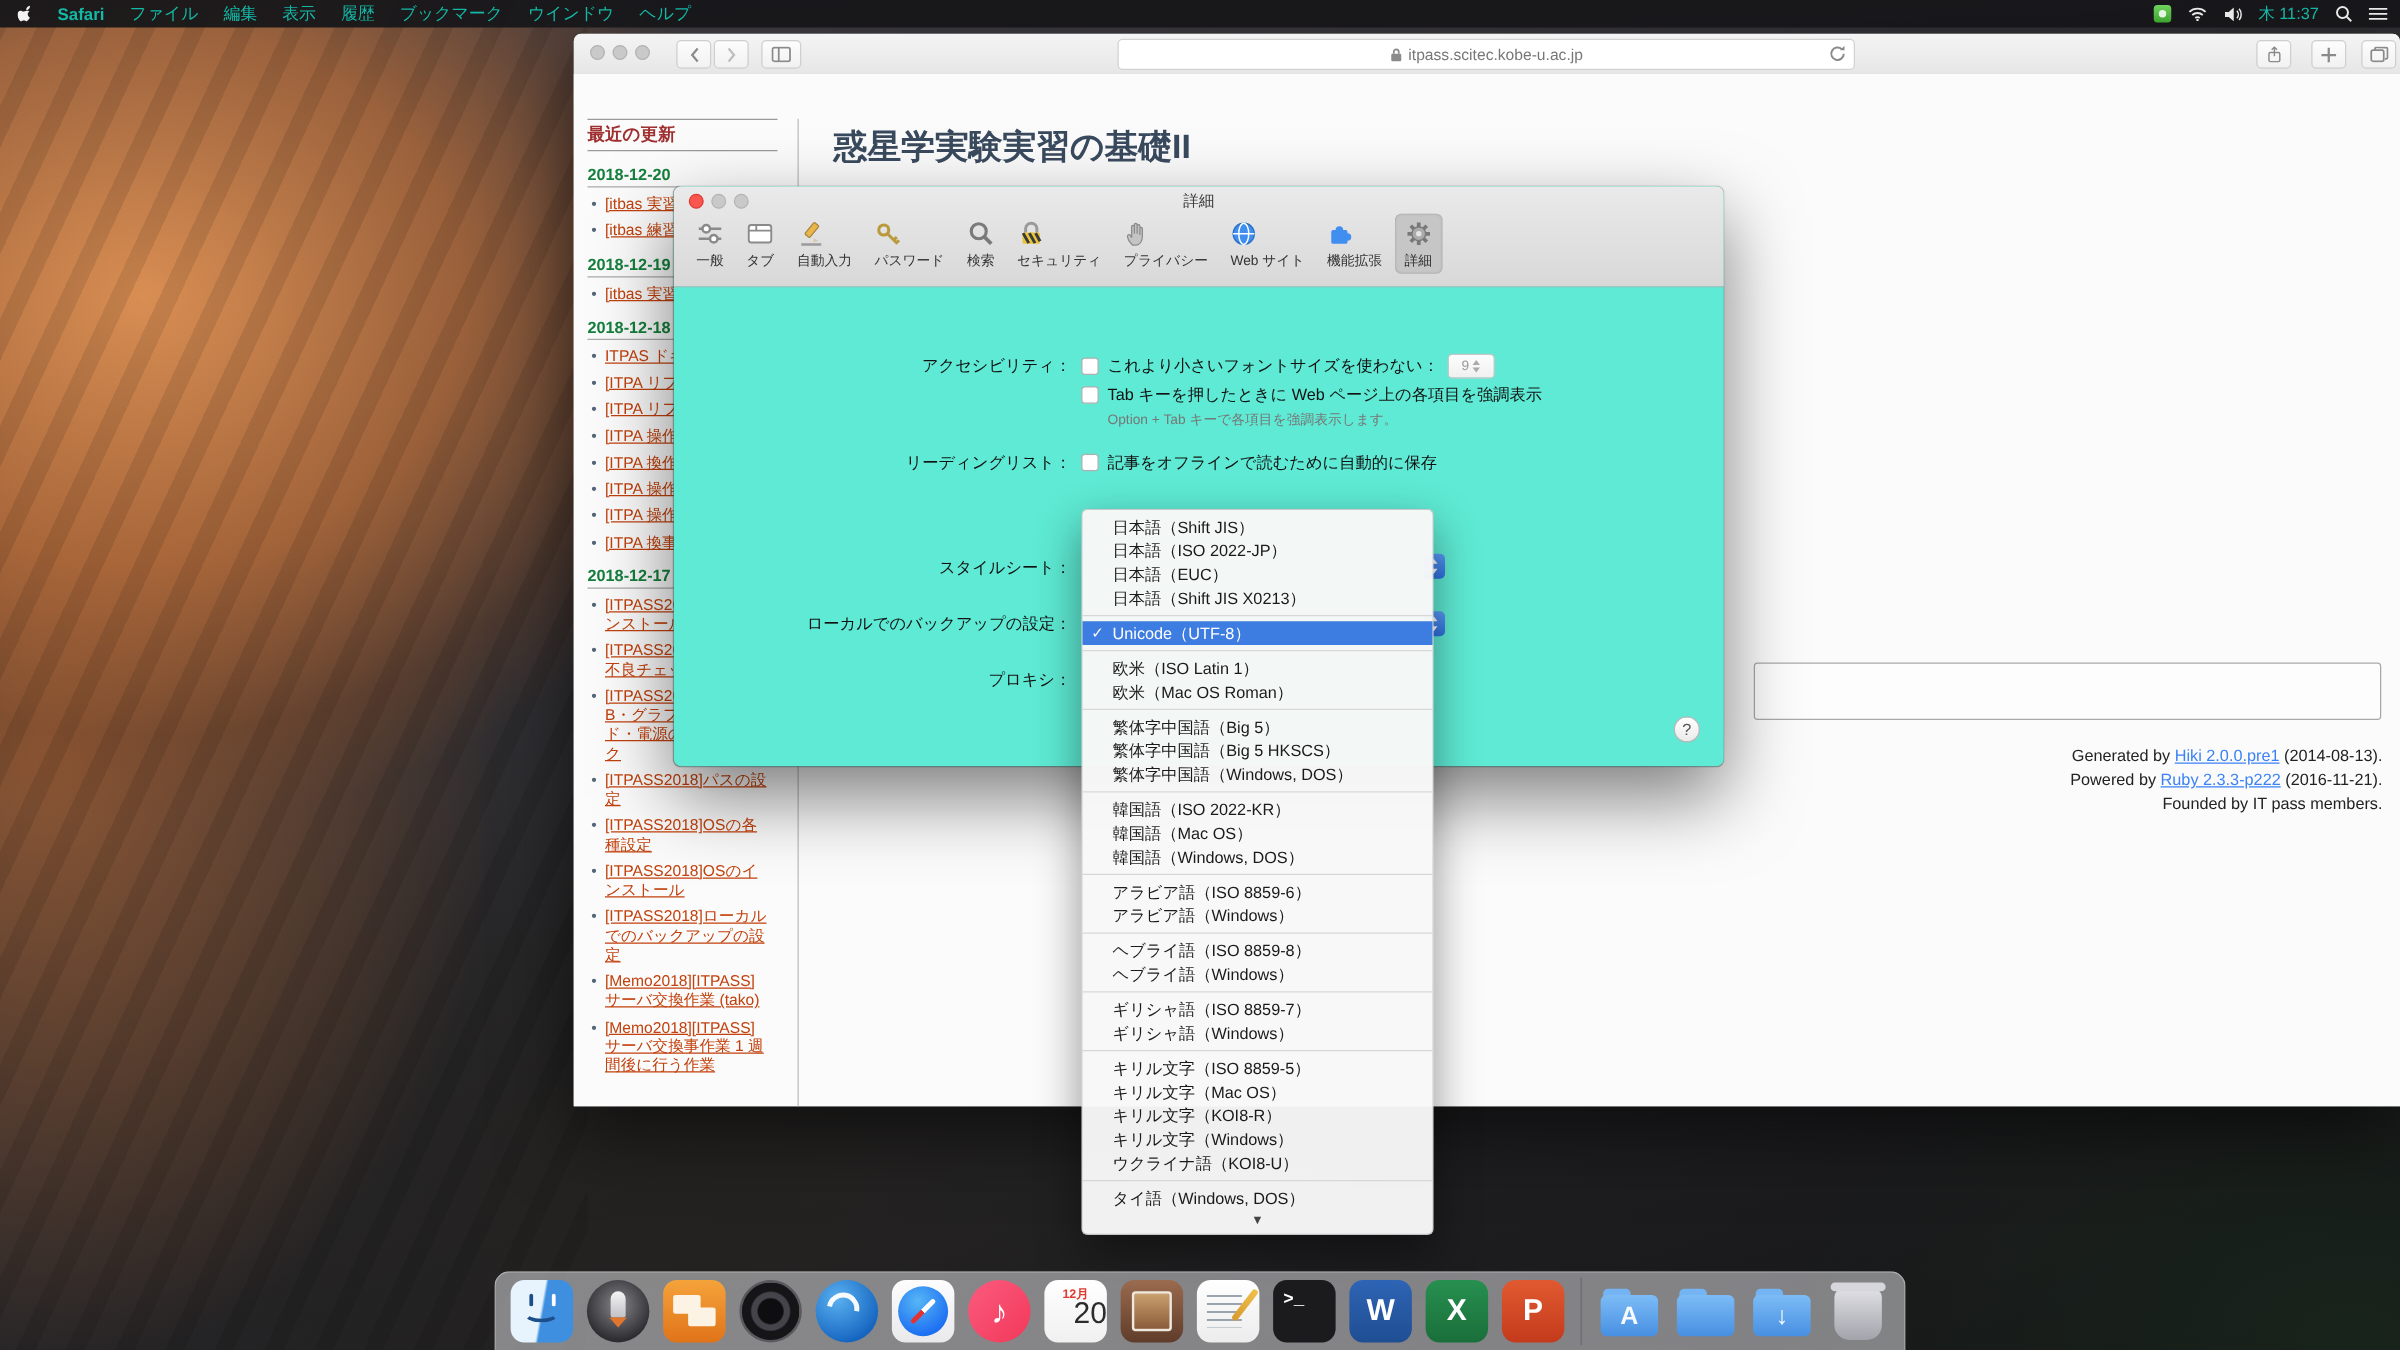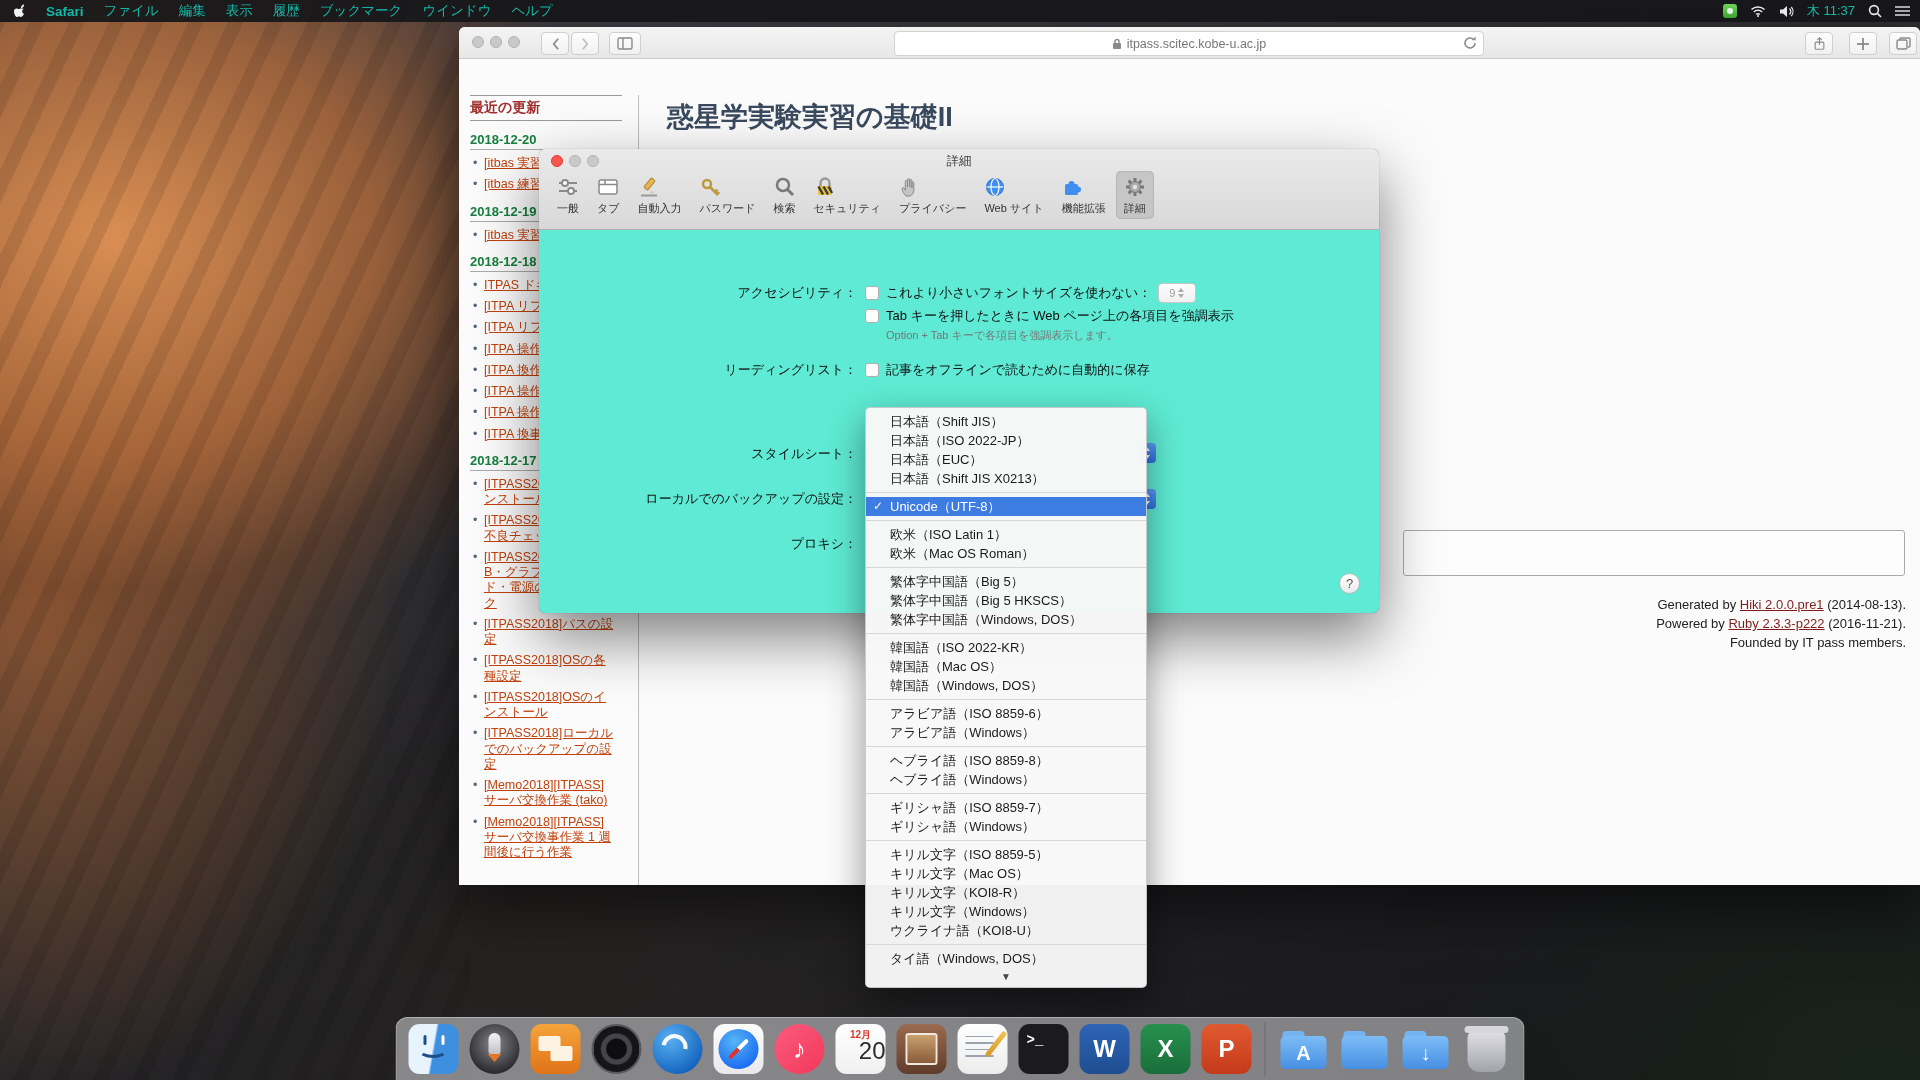--- a/index.html
+++ b/index.html
@@ -45,21 +45,21 @@
   .page h1{position:absolute;left:208px;top:40px;margin:0;font-size:27px;color:#3a4a5e;font-weight:bold;}
   .wsidebar{position:absolute;left:11px;top:36px;width:152px;padding-right:16px;border-right:1px solid #bdbdbd;height:846px;}
   .wsb-title{font-size:14px;font-weight:bold;color:#a03030;border-top:1px solid #999;border-bottom:1px solid #999;
     padding:3px 0;margin-bottom:2px;}
   .entry.date{font-size:13px;font-weight:bold;color:#15803d;border-bottom:1px solid #aaa;margin:11px 0 5px;padding-bottom:2px;}
   .entry.item{font-size:12.5px;margin:6px 0 6px 14px;position:relative;line-height:1.22;width:132px;}
   .entry.item::before{content:"•";position:absolute;left:-11px;color:#55667a;}
   .entry.item span{color:#c2410c;text-decoration:underline;word-break:break-all;}
   .contentbox{position:absolute;left:944px;top:471px;width:500px;height:44px;border:1px solid #a9a9a9;border-radius:3px;background:#fdfdfd;}
   .pagefooter{position:absolute;right:14px;top:536px;text-align:right;font-size:13px;color:#222;line-height:19px;}
-  .pagefooter a{color:#7f1d1d;text-decoration:underline;margin-top:32px;}
+  .pagefooter a{color:#3b82f6;text-decoration:underline;margin-top:32px;}
   
   .prefs{position:absolute;left:539px;top:149px;width:840px;height:464px;background:#5eead4;border-radius:6px;
     box-shadow:0 24px 60px rgba(0,0,0,.5), 0 0 1px rgba(0,0,0,.45);z-index:50;}
   .phead{position:absolute;left:0;top:0;right:0;height:80px;border-radius:6px 6px 0 0;
     background:linear-gradient(#eaeaea,#d8d8d8);border-bottom:1px solid #b0b0b0;}
   .phead .tl{position:absolute;top:6px;background:#c9c9c9;border:1px solid #b4b4b4;box-sizing:border-box;}
   .phead .tl.red{background:#f9564f;border-color:#dd3b34;}
   .ptl1{left:12px;}.ptl2{left:30px;}.ptl3{left:48px;}
   .ptitle{position:absolute;top:4px;left:0;right:0;text-align:center;font-size:12.5px;color:#3c3c3c;}
   .ptoolbar{position:absolute;left:10px;top:22px;height:56px;display:flex;align-items:flex-start;gap:2px;}

